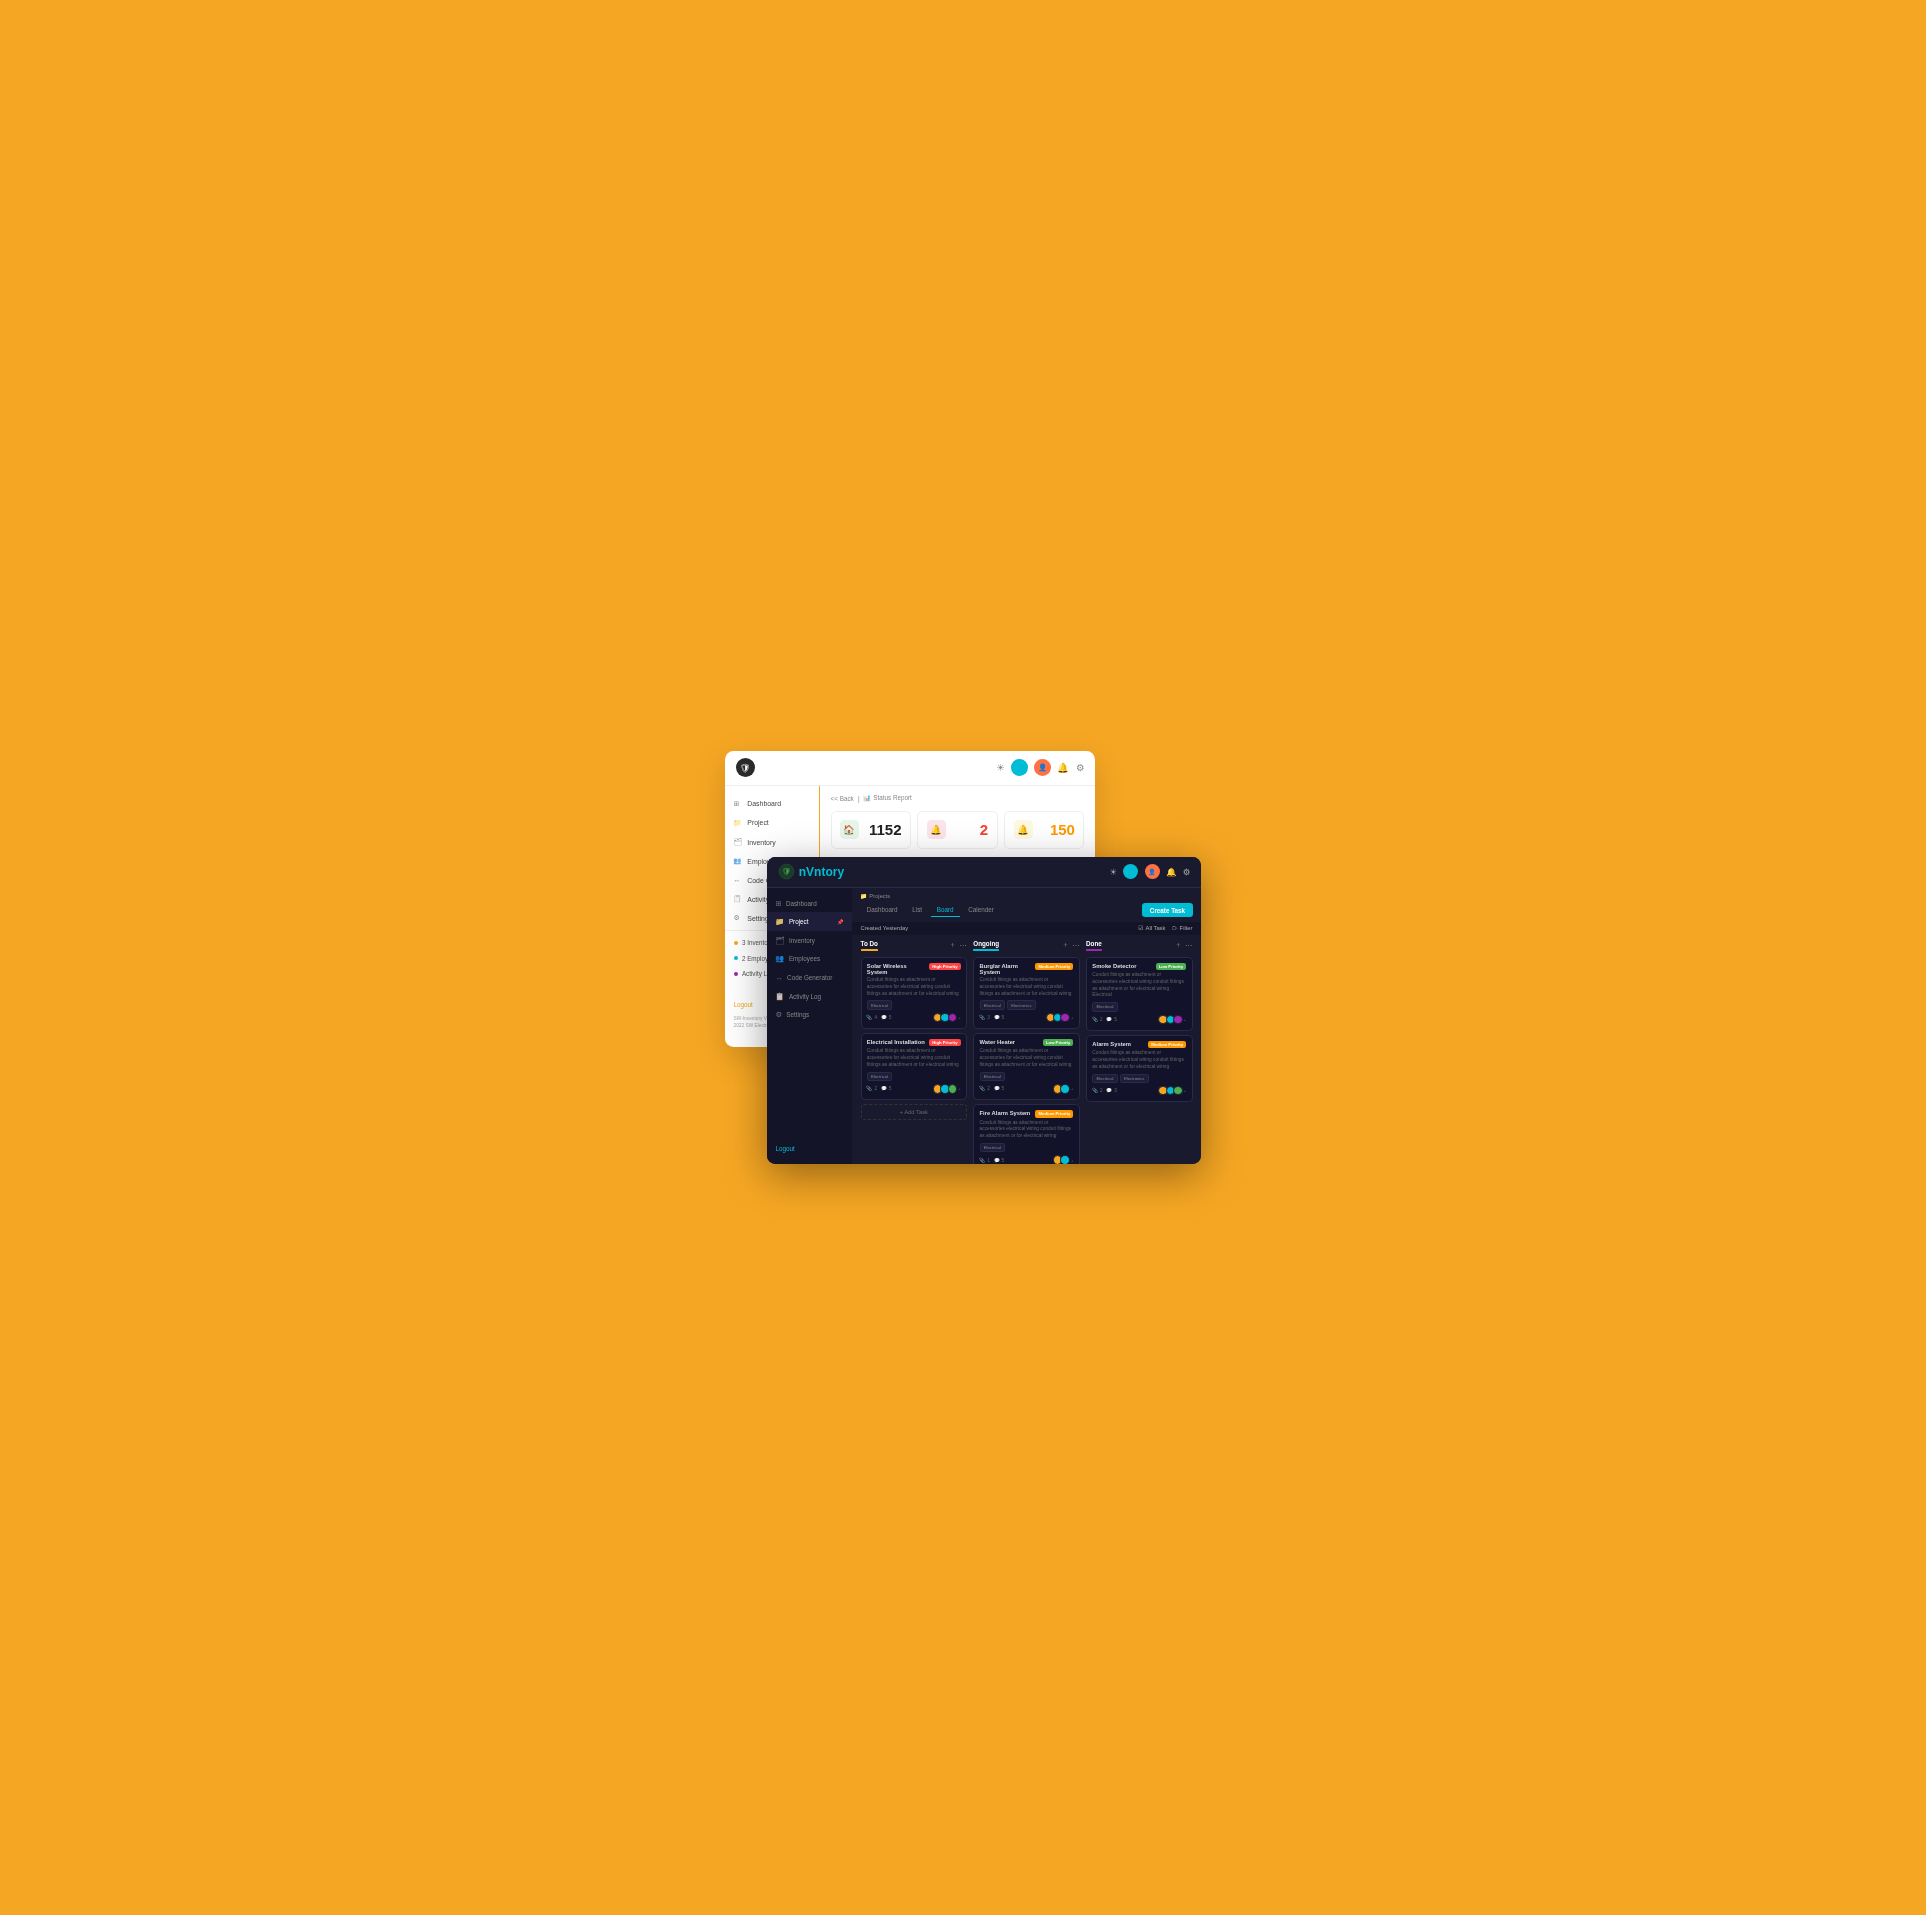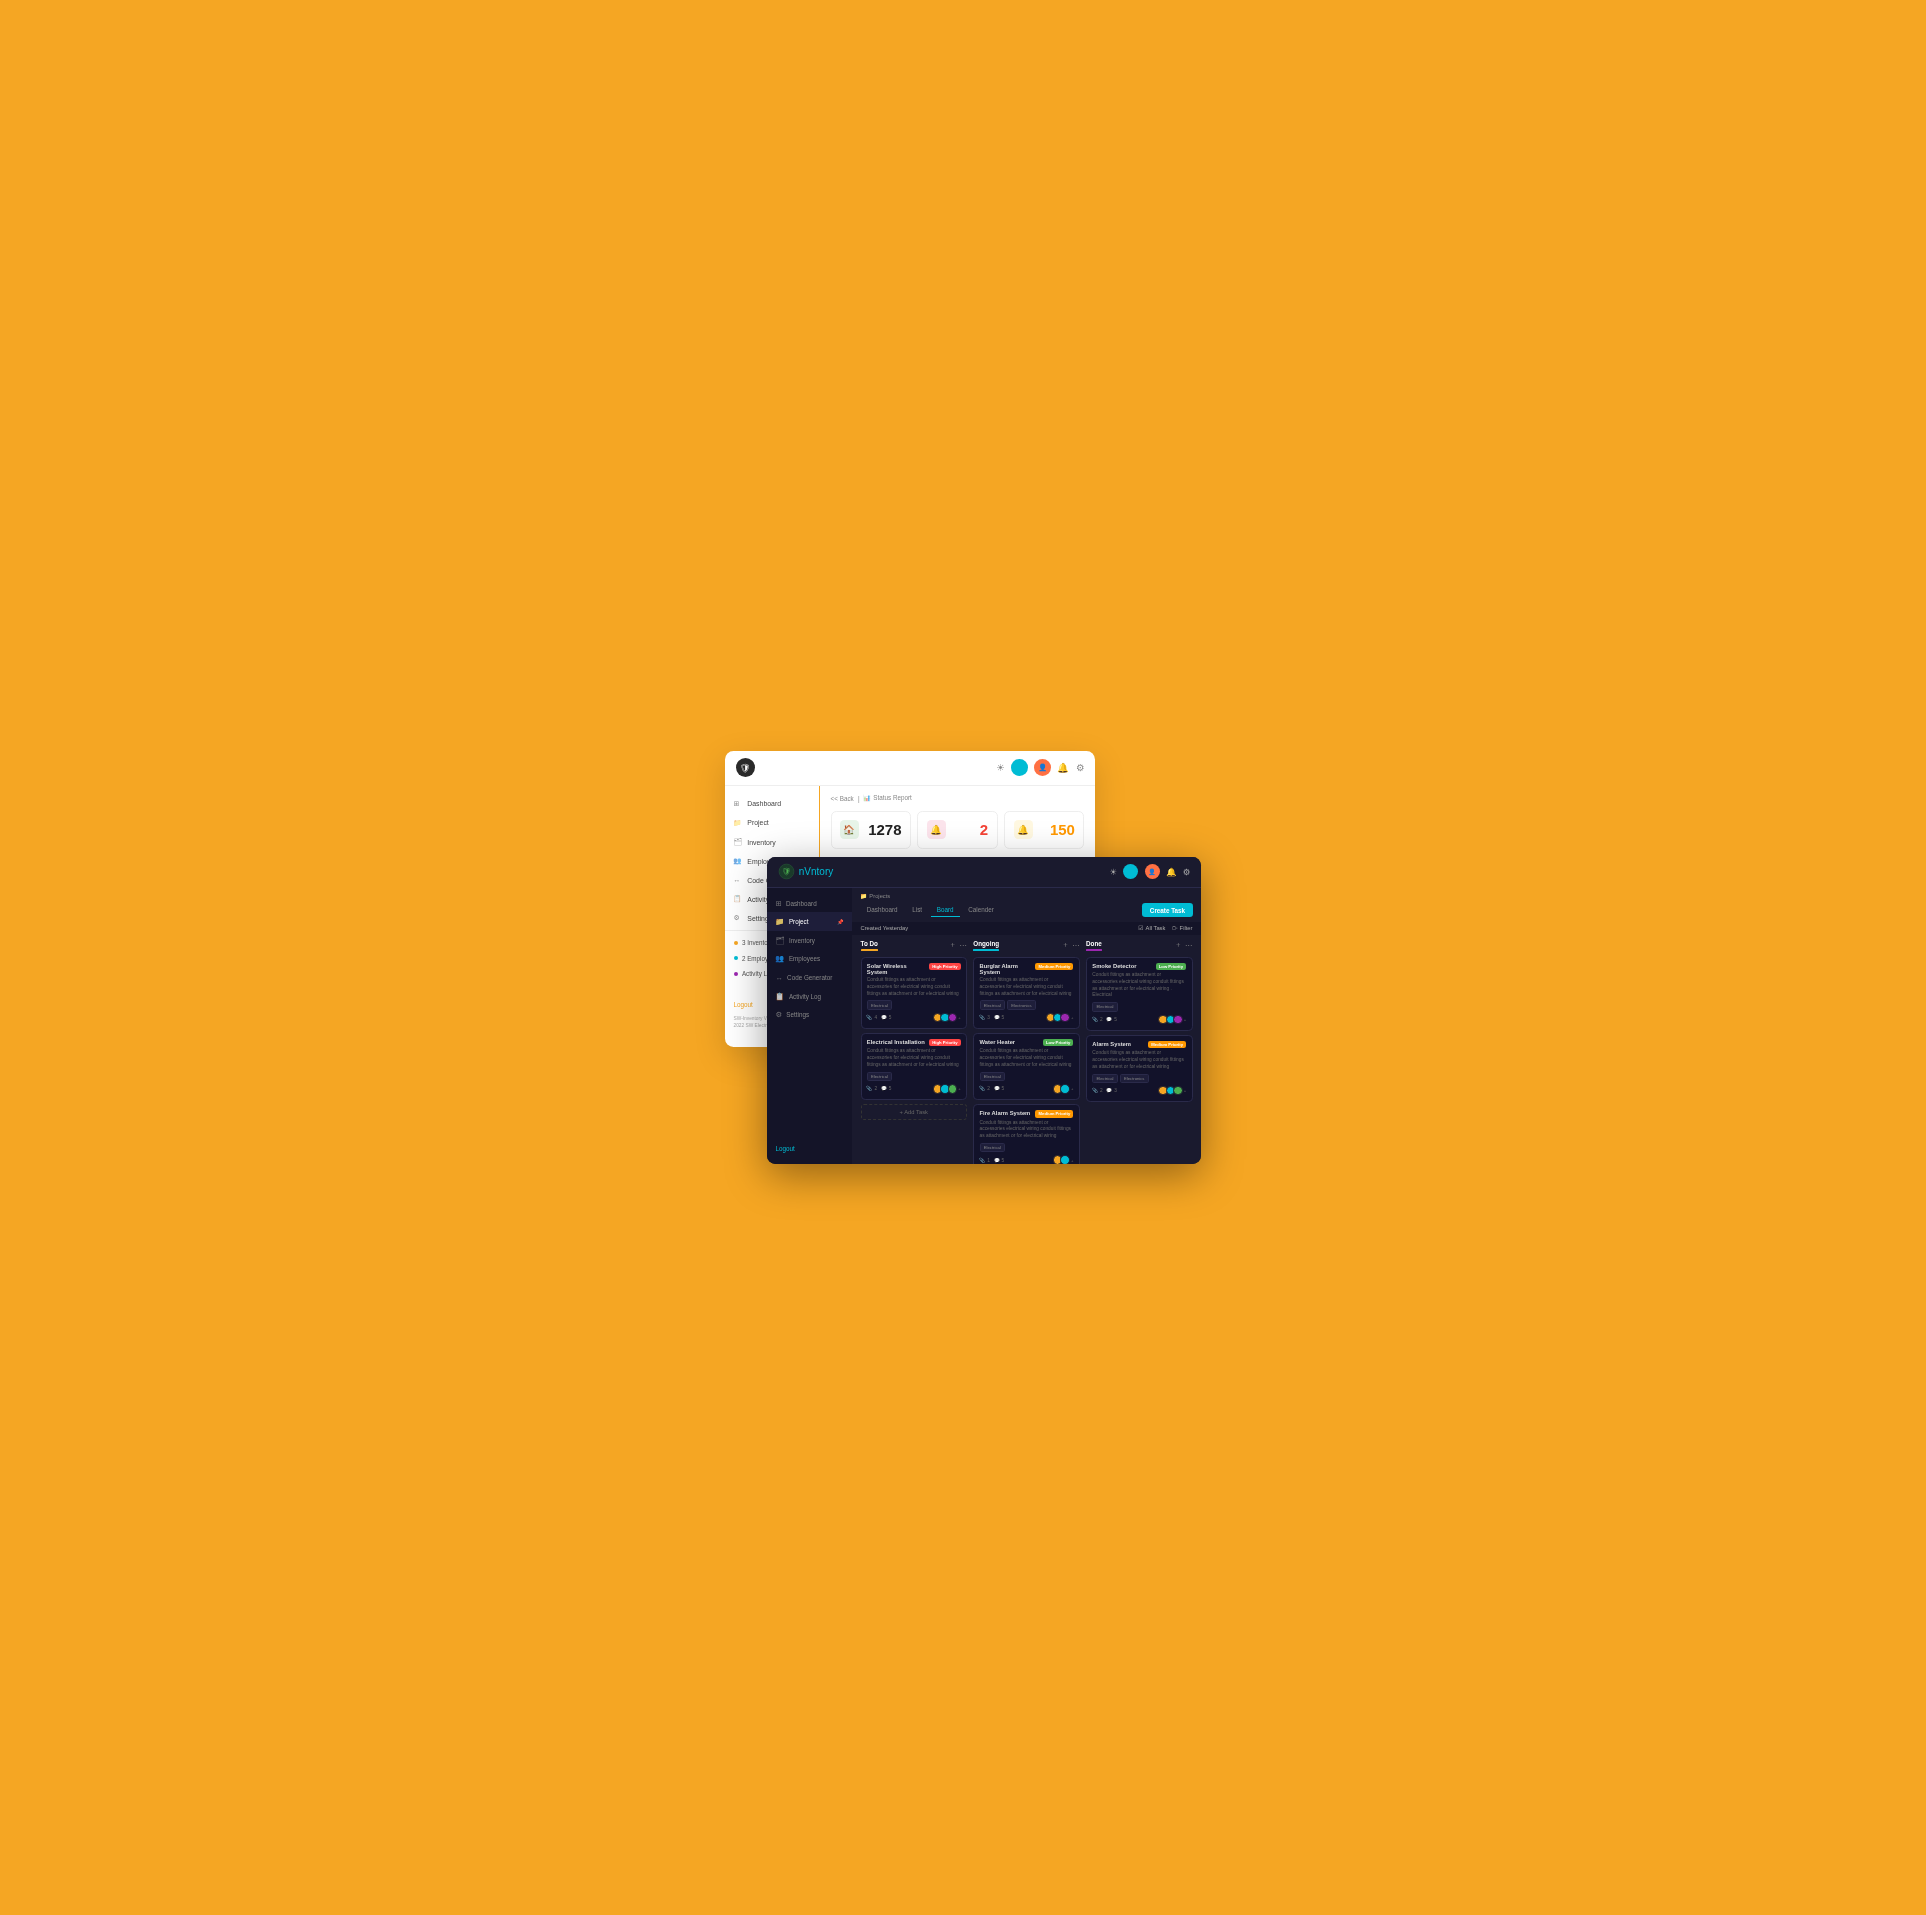--- a/index.html
+++ b/index.html
@@ -225,22 +225,22 @@
       gap: 4.2px;
     }
 
     .dark-logo {
       width: 17px;
       height: 17px;
     }
 
     .dark-logo-text {
       color: #00BCD4;
-      font-size: 10px;
-      font-weight: 400;
+      font-size: 12px;
+      font-weight: 700;
     }
 
     .dark-header-right {
       display: flex;
       align-items: center;
       gap: 6.3px;
     }
 
     .dark-icon-btn {
       color: #aaa;
@@ -626,21 +626,21 @@
 
       <div class="light-main">
         <div class="light-breadcrumb">
           <span>&lt;&lt; Back</span>
           <span>|</span>
           <span>📊 Status Report</span>
         </div>
         <div class="light-cards">
           <div class="light-card">
             <div class="light-card-icon" style="background:#e8f5e9;">🏠</div>
-            <div class="light-card-number">1278</div>
+            <div class="light-card-number">1152</div>
           </div>
           <div class="light-card">
             <div class="light-card-icon" style="background:#fce4ec;">🔔</div>
             <div class="light-card-number" style="color:#f44336;">2</div>
           </div>
           <div class="light-card">
             <div class="light-card-icon" style="background:#fff8e1;">🔔</div>
             <div class="light-card-number" style="color:#ff9800;">150</div>
           </div>
         </div>

